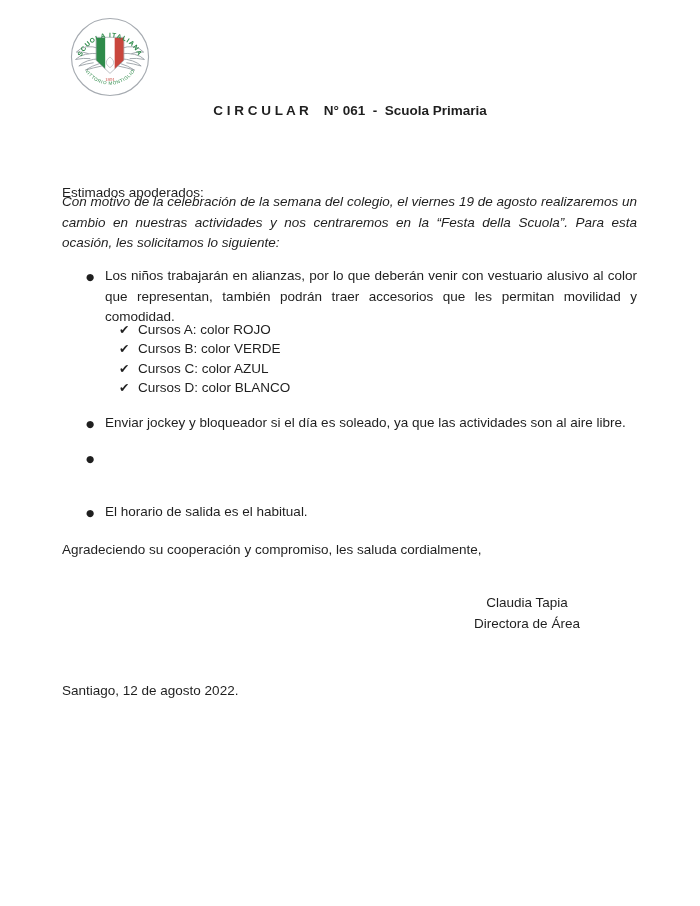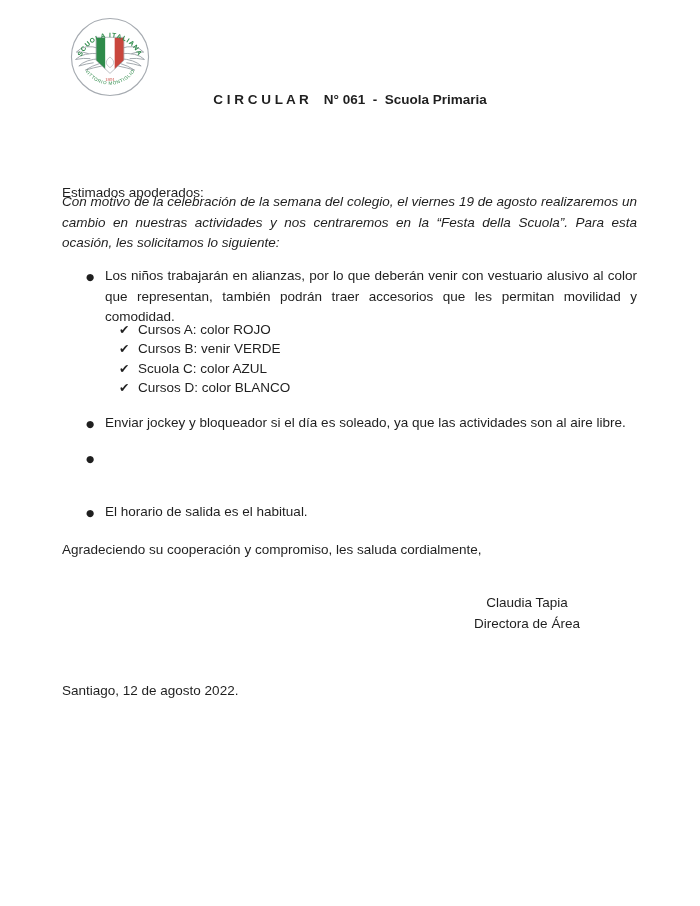--- a/index.html
+++ b/index.html
@@ -9,21 +9,21 @@
     background:#ffffff;
     font-family:"Liberation Sans", sans-serif;
     color:#1f1f1f;
     font-size:13.5px;
     line-height:20.5px;
     overflow:hidden;
   }
   .abs{position:absolute;}
   .logo{left:69px;top:16px;width:82px;height:82px;}
   .title{
-    left:0;top:90px;width:700px;
+    left:0;top:101px;width:700px;
     text-align:center;font-weight:bold;
     white-space:pre-wrap;
   }
   .salutation{left:62px;top:156px;width:575px;margin-top:27px;}
   .intro{left:62px;top:192px;width:575px;text-align:justify;font-style:italic;}
   .bullet-item{left:62px;top:0;width:575px;}
   .li{position:relative;padding-left:43px;box-sizing:border-box;}
   .li .dot{
     position:absolute;left:24px;top:1px;
     font-family:"DejaVu Sans", sans-serif;font-size:9.5px;
@@ -104,25 +104,25 @@
     </div>
   </div>
 
   <div class="abs checks">
     <div class="check-row">
       <span class="chk">✔</span>
       <span>Cursos A: color ROJO</span>
     </div>
     <div class="check-row">
       <span class="chk">✔</span>
-      <span>Cursos B: venir VERDE</span>
+      <span>Cursos B: color VERDE</span>
     </div>
     <div class="check-row">
       <span class="chk">✔</span>
-      <span>Scuola C: color AZUL</span>
+      <span>Cursos C: color AZUL</span>
     </div>
     <div class="check-row">
       <span class="chk">✔</span>
       <span>Cursos D: color BLANCO</span>
     </div>
   </div>
 
   <div class="abs bullet-item b2">
     <div class="li">
       <span class="dot">●</span>

